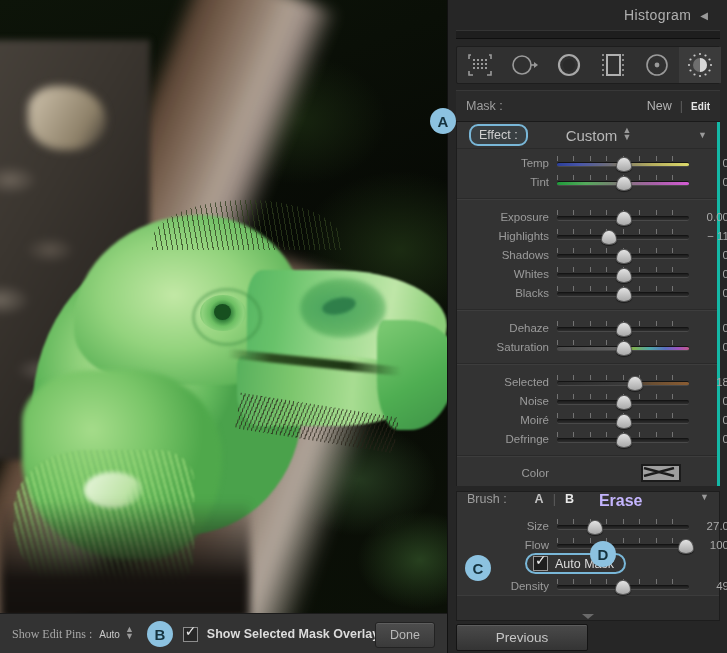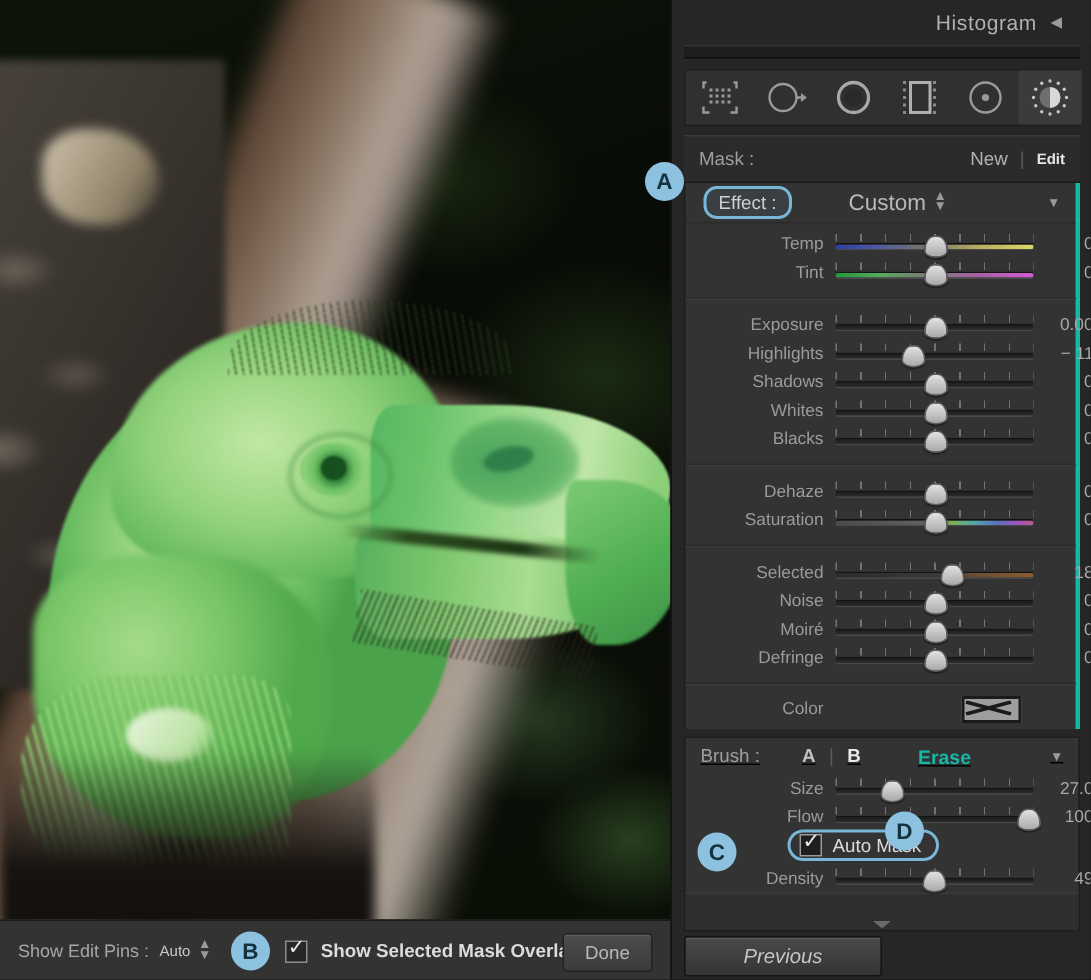--- a/index.html
+++ b/index.html
@@ -158,21 +158,21 @@
     background:linear-gradient(180deg,rgba(12,10,8,0) 0%,#171310 65%,#120f0c 100%);
     filter:blur(4px);
   }
 
   
   #toolbar{
     position:absolute;left:0;top:613px;width:447px;height:40px;
     background:#333333;border-top:1px solid #1b1b1b;
     display:flex;align-items:center;
   }
-  #toolbar .tb-label{color:#a7a7a7;font-size:12px;margin-left:12px;}
+  #toolbar .tb-label{color:#a7a7a7;font-size:12px;margin-left:12px;font-family:Liberation Serif, serif;}
   #toolbar .tb-value{color:#c9c9c9;font-size:10px;margin-left:7px;}
   .stepper{display:inline-block;margin-left:5px;line-height:7px;color:#9a9a9a;
     font-size:9px;text-align:center;position:relative;top:-1px;}
   .stepper div{height:7px;}
   .badge{
     width:26px;height:26px;border-radius:50%;
     background:#8cc2e0;color:#15333f;
     font-weight:bold;font-size:15px;
     display:flex;align-items:center;justify-content:center;
     flex:none;
@@ -278,26 +278,26 @@
   #colorrow{height:26px;display:flex;align-items:center;}
   #colorrow .lbl{width:92px;text-align:right;color:#9b9b9b;font-size:11.5px;padding-right:8px;}
   #color-swatch{
     margin-left:84px;width:36px;height:14px;background:#9e9e9e;
     border:2px solid #1b1b1b;position:relative;overflow:hidden;
   }
 
   
   #brushblock{margin:5px 8px 0 8px;background:#333333;
     border:1px solid #1d1d1d;}
-  #brushrow{height:24px;display:flex;align-items:center;text-decoration:underline;}
+  #brushrow{height:24px;display:flex;}
   #brushrow .lbl{color:#9e9e9e;font-size:12.5px;margin-left:10px;}
   #brushrow .ab{margin-left:28px;color:#c2c2c2;font-size:12.5px;font-weight:bold;}
   #brushrow .abs{margin:0 9px;color:#5c5c5c;font-size:12.5px;}
   #brushrow .abB{color:#e8e8e8;font-size:12.5px;font-weight:bold;}
-  #brushrow .erase{margin-left:38px;color:#14b8a6;font-size:13px;font-weight:bold;}
+  #brushrow .erase{margin-left:25px;color:#c4b5fd;font-size:16px;font-weight:bold;}
   #brushrow .tri{margin-left:auto;margin-right:10px;color:#9a9a9a;font-size:9px;}
 
   
   #automask-wrap{position:relative;height:22px;}
   #automask{
     position:absolute;left:68px;top:-1px;
     display:flex;align-items:center;
     padding:1px 10px 1px 6px;
     border:2px solid #79b7d8;border-radius:11px;
     background:#333333;
@@ -322,21 +322,21 @@
   #prevreset{
     position:absolute;left:0;top:622px;width:280px;height:31px;
     display:flex;align-items:center;justify-content:space-between;
     padding:0 8px;box-sizing:border-box;
   }
   .bigbtn{
     width:130px;height:25px;border:1px solid #141414;border-radius:2px;
     background:linear-gradient(180deg,#4a4a4a,#343434);
     box-shadow:inset 0 1px 0 #5d5d5d;
     color:#c6c6c6;font-size:13.5px;
-    display:flex;align-items:center;justify-content:center;font-style:italic;
+    display:flex;align-items:center;justify-content:center;
   }
 
   
   .fbadge{position:absolute;z-index:40;}
   #badgeA{left:430px;top:108px;}
   #badgeC{left:465px;top:555px;}
   #badgeD{left:590px;top:541px;}
 </style>
 </head>
 <body>

